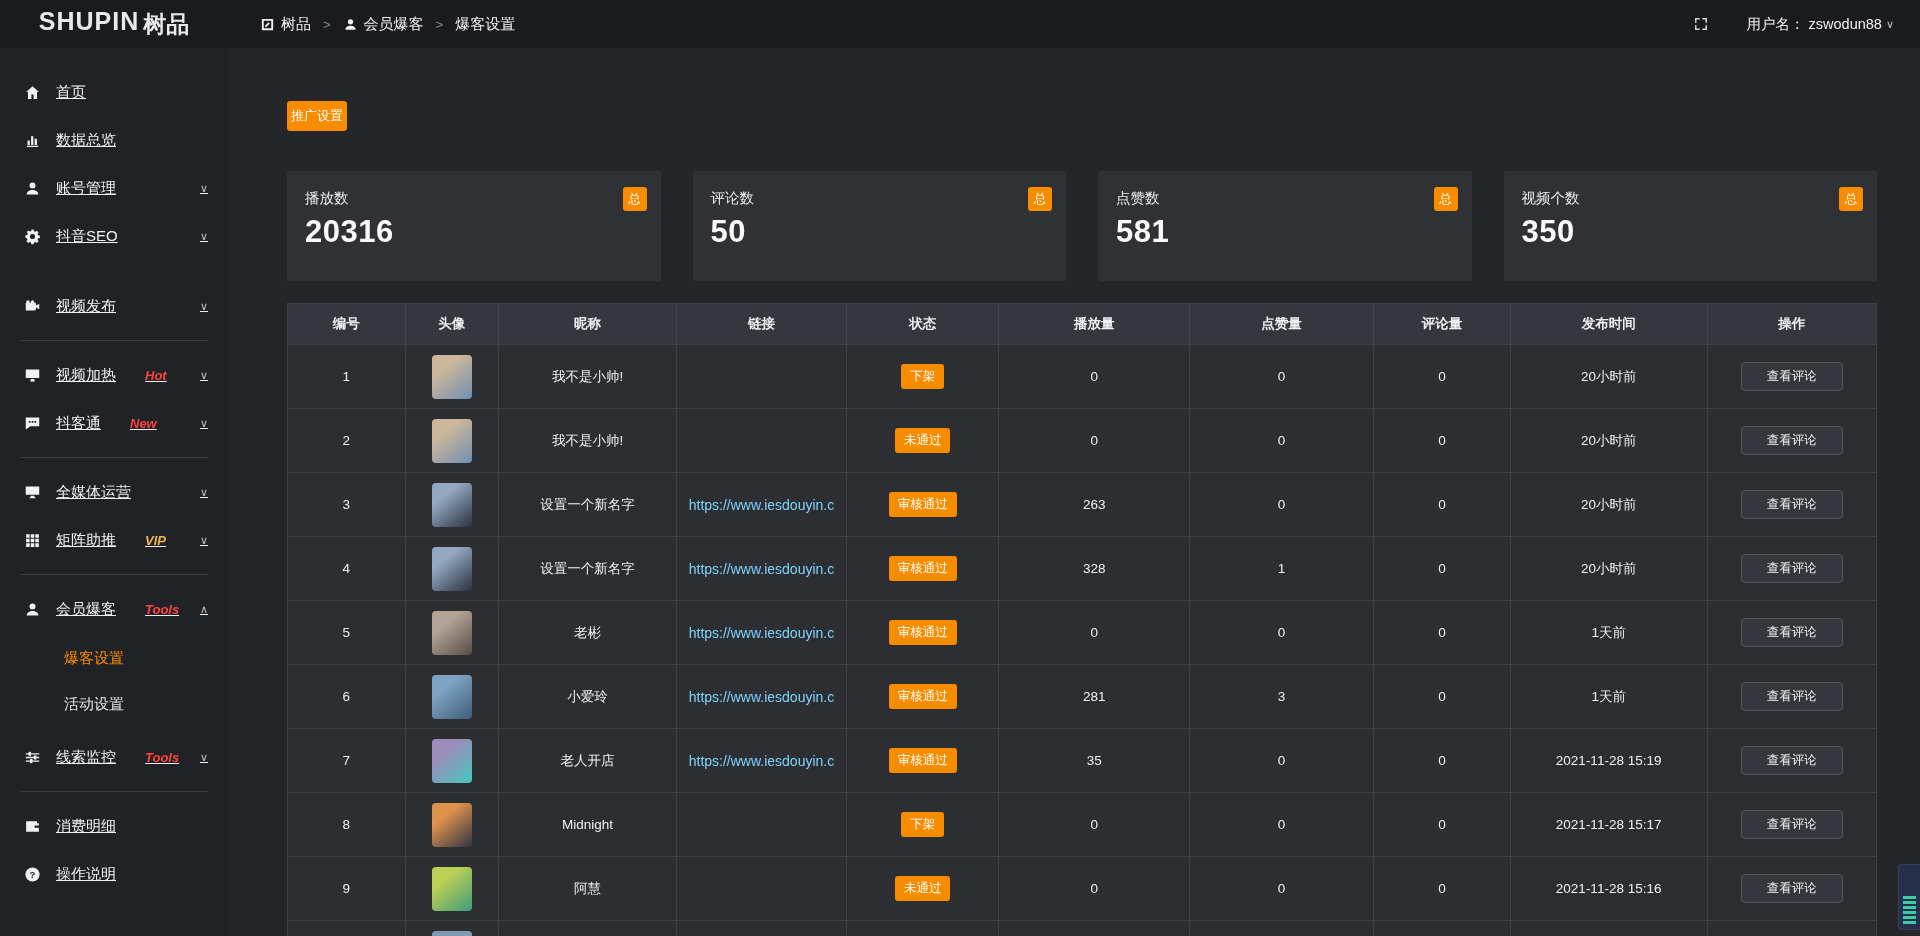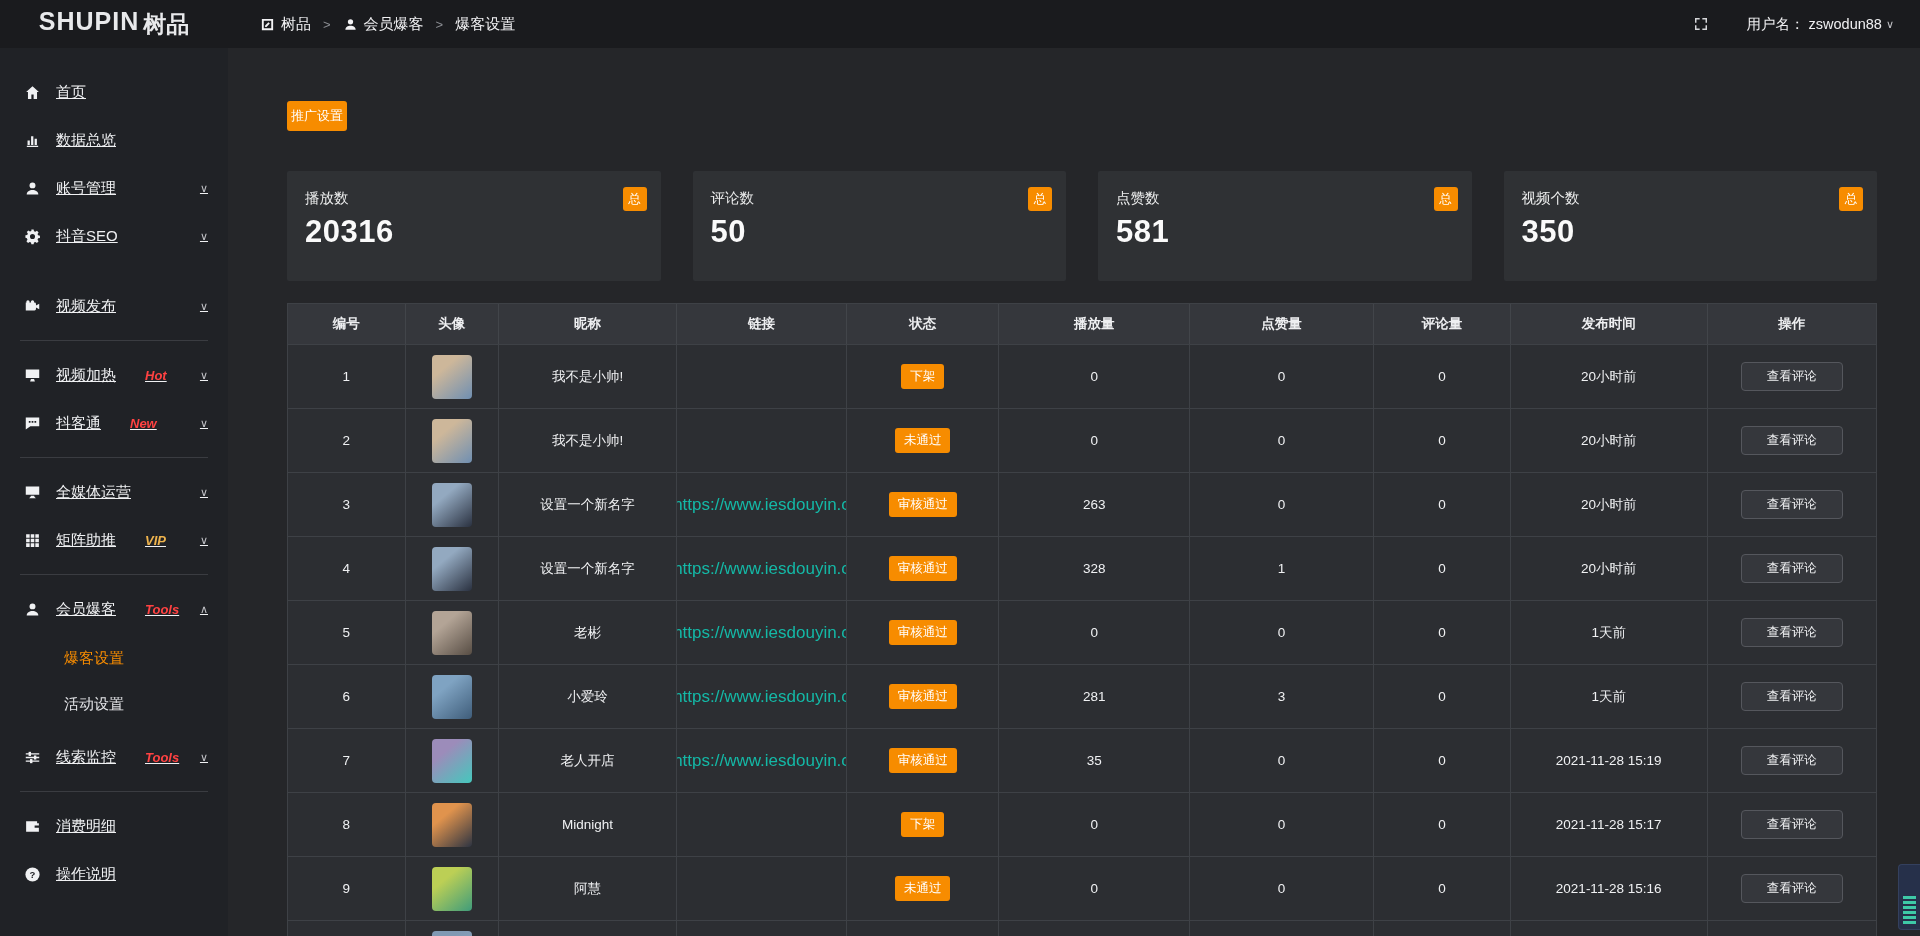--- a/index.html
+++ b/index.html
@@ -60,21 +60,21 @@
   .thead{background:#35373c;height:40px;font-weight:bold;}
   .th{display:flex;align-items:center;justify-content:center;font-size:13.5px;color:#eeeff1;
     border-right:1px solid #42454a;}
   .th:last-child{border-right:none;}
   .trow{background:#2c2e32;height:64px;border-top:1px solid #3e4146;}
   .tc{display:flex;align-items:center;justify-content:center;font-size:13.5px;color:#f0f1f3;
     border-right:1px solid #3e4146;overflow:hidden;white-space:nowrap;}
   .tc:last-child{border-right:none;}
   .avatar{width:40px;height:44px;border-radius:4px;flex:none;}
   .status-badge{background:#f78c00;color:#fff;font-size:12.5px;border-radius:3px;padding:6px 9px;line-height:1;}
-  .vlink{color:#14b8a6;font-size:17px;text-decoration:none;cursor:pointer;}
+  .vlink{color:#7dd3fc;font-size:14px;text-decoration:none;cursor:pointer;}
   .ghost-btn{background:#35373c;border:1px solid #55575d;color:#f0f1f3;font-size:12.5px;
     border-radius:4px;padding:7px 25px;cursor:pointer;font-family:inherit;line-height:1;}
 
   
   .float-widget{position:fixed;right:0;bottom:6px;width:22px;height:66px;background:#26304a;
     border-radius:4px 0 0 4px;border:1px solid #34405e;border-right:none;cursor:pointer;overflow:hidden;}
   .float-bars{position:absolute;left:4px;right:4px;bottom:5px;height:28px;
     background:repeating-linear-gradient(to top,#3ec9a7 0 3px,#26304a 3px 5px);}
 </style>
 </head>

